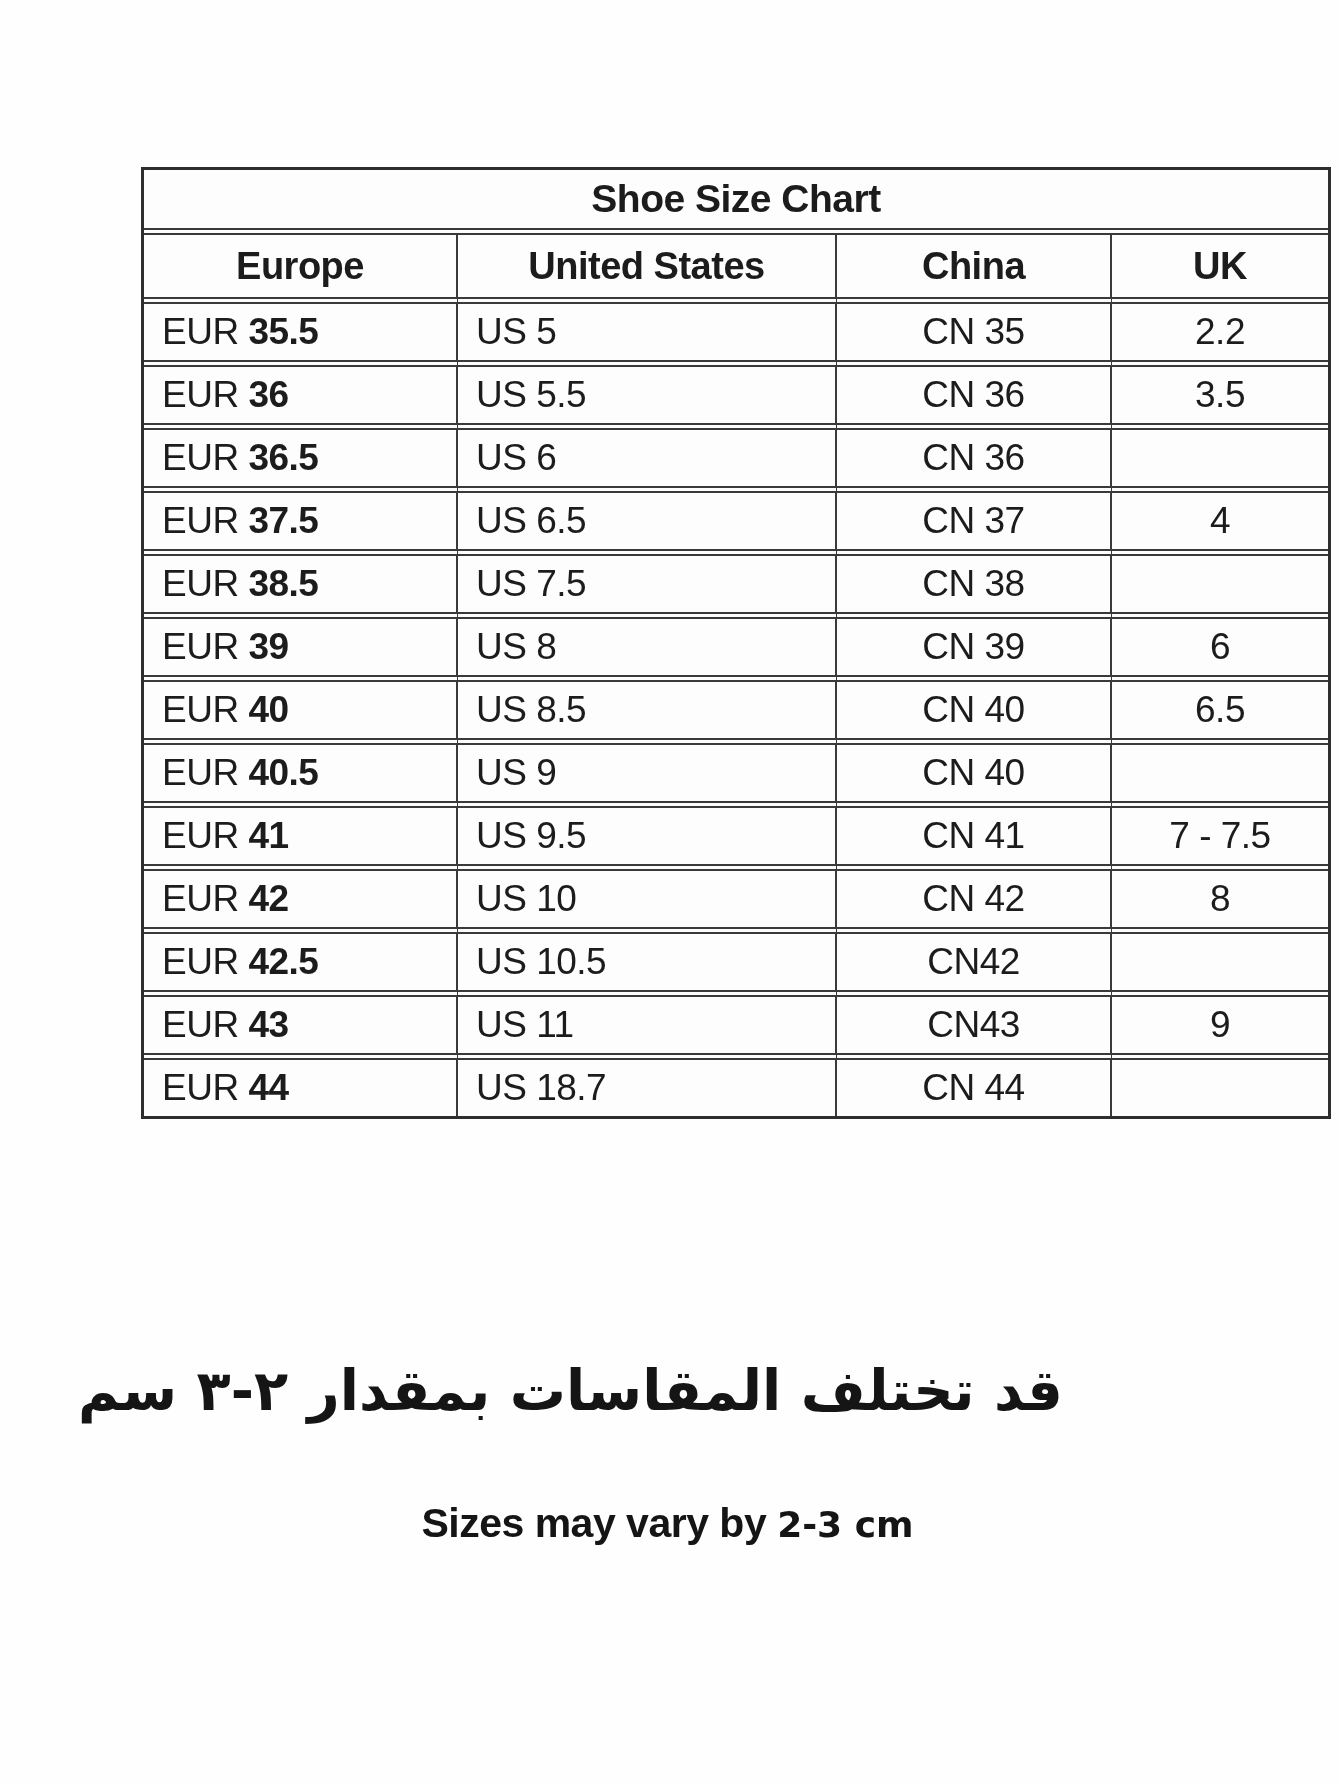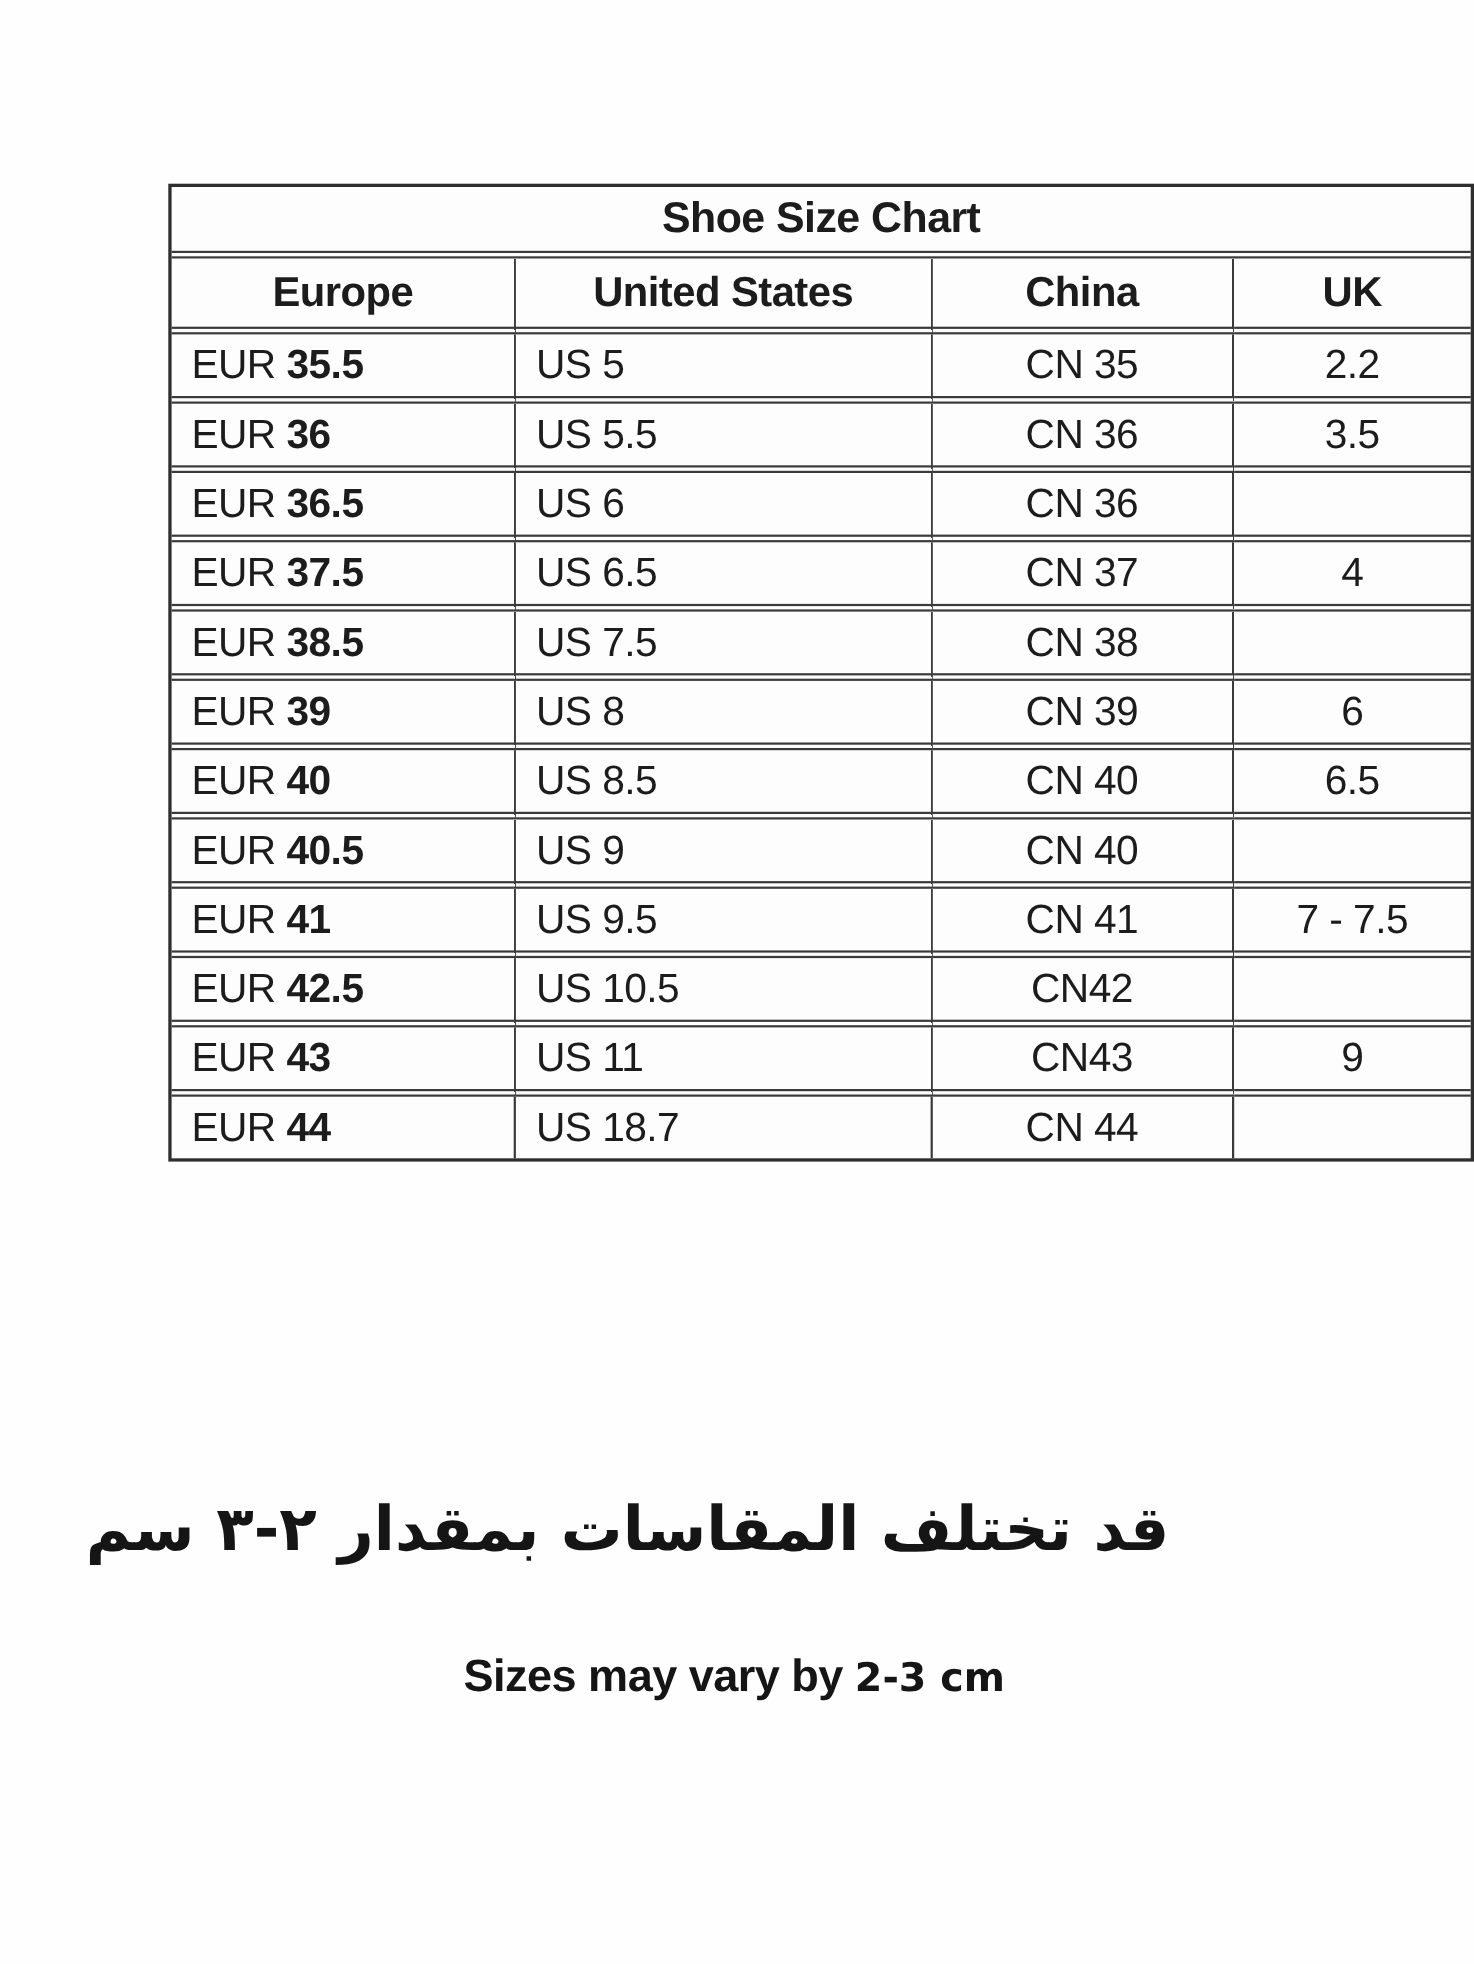--- a/index.html
+++ b/index.html
@@ -15,21 +15,21 @@
     color: #1c1c1c;
     overflow: hidden;
   }
   .page {
     position: absolute;
     inset: 0;
     background: #fefefe;
   }
   .size-table-wrap {
     position: absolute;
-    left: 105px;
+    left: 93px;
     top: 167px;
     padding-left: 48px;
   }
   table.size-table {
     border-collapse: separate;
     border-spacing: 0;
     table-layout: fixed;
     border: 3px solid #2e2e2e;
     background: #fdfdfd;
   }
@@ -173,20 +173,26 @@
             <td class="c-cn">CN 40</td>
             <td class="c-uk"></td>
           </tr>
           <tr class="data-row">
             <td class="c-eur"><span>EUR </span><span class="b">41</span></td>
             <td class="c-us">US 9.5</td>
             <td class="c-cn">CN 41</td>
             <td class="c-uk">7 - 7.5</td>
           </tr>
           <tr class="data-row">
+            <td class="c-eur"><span>EUR </span><span class="b">42</span></td>
+            <td class="c-us">US 10</td>
+            <td class="c-cn">CN 42</td>
+            <td class="c-uk">8</td>
+          </tr>
+          <tr class="data-row">
             <td class="c-eur"><span>EUR </span><span class="b">42.5</span></td>
             <td class="c-us">US 10.5</td>
             <td class="c-cn">CN42</td>
             <td class="c-uk"></td>
           </tr>
           <tr class="data-row">
             <td class="c-eur"><span>EUR </span><span class="b">43</span></td>
             <td class="c-us">US 11</td>
             <td class="c-cn">CN43</td>
             <td class="c-uk">9</td>

